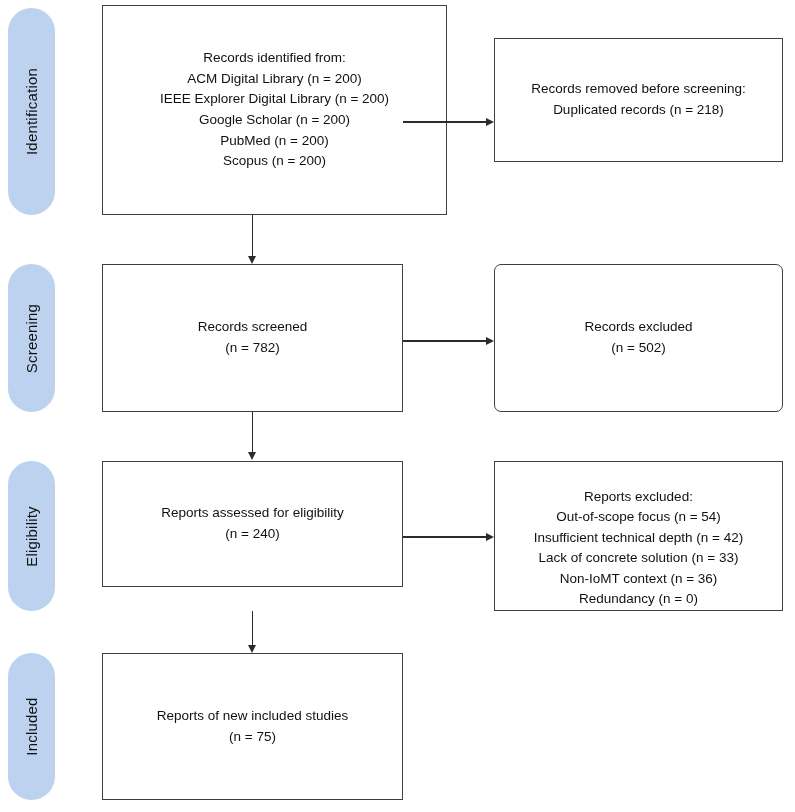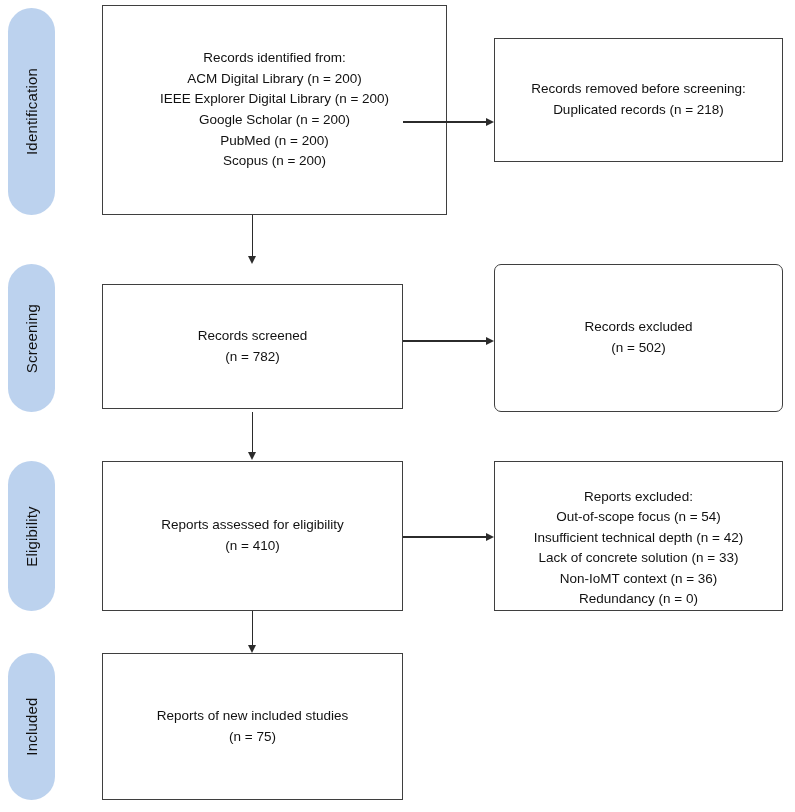--- a/index.html
+++ b/index.html
@@ -121,44 +121,44 @@
       <span class="line">Duplicated records (n = 218)</span>
     </div>
   </div>
 
   <div class="conn-h" style="left:403px; top:121px; width:83px;"></div>
   <div class="arrow-right" style="left:486px; top:117.5px;"></div>
 
   <div class="conn-v" style="left:251.6px; top:215px; height:41px;"></div>
   <div class="arrow-down" style="left:248px; top:256px;"></div>
 
-  <div class="flow-box" style="left:102px; top:264px; width:301px; height:125px;margin-top:20px;">
+  <div class="flow-box" style="left:102px; top:264px; width:301px; height:148px;">
     <div class="box-text">
       <span class="line">Records screened</span>
       <span class="line">(n = 782)</span>
     </div>
   </div>
 
   <div class="flow-box" style="left:494px; top:264px; width:289px; height:148px;border-radius:7px;">
     <div class="box-text">
       <span class="line">Records excluded</span>
       <span class="line">(n = 502)</span>
     </div>
   </div>
 
   <div class="conn-h" style="left:403px; top:340px; width:83px;"></div>
   <div class="arrow-right" style="left:486px; top:336.5px;"></div>
 
   <div class="conn-v" style="left:251.6px; top:412px; height:40px;"></div>
   <div class="arrow-down" style="left:248px; top:452px;"></div>
 
-  <div class="flow-box" style="left:102px; top:461px; width:301px; height:150px;">
+  <div class="flow-box" style="left:102px; top:461px; width:301px; height:126px;">
     <div class="box-text">
       <span class="line">Reports assessed for eligibility</span>
-      <span class="line">(n = 410)</span>
+      <span class="line">(n = 240)</span>
     </div>
   </div>
 
   <div class="flow-box" style="left:494px; top:461px; width:289px; height:150px;align-items:flex-end;">
     <div class="box-text">
       <span class="line">Reports excluded:</span>
       <span class="line">Out-of-scope focus (n = 54)</span>
       <span class="line">Insufficient technical depth (n = 42)</span>
       <span class="line">Lack of concrete solution (n = 33)</span>
       <span class="line">Non-IoMT context (n = 36)</span>

